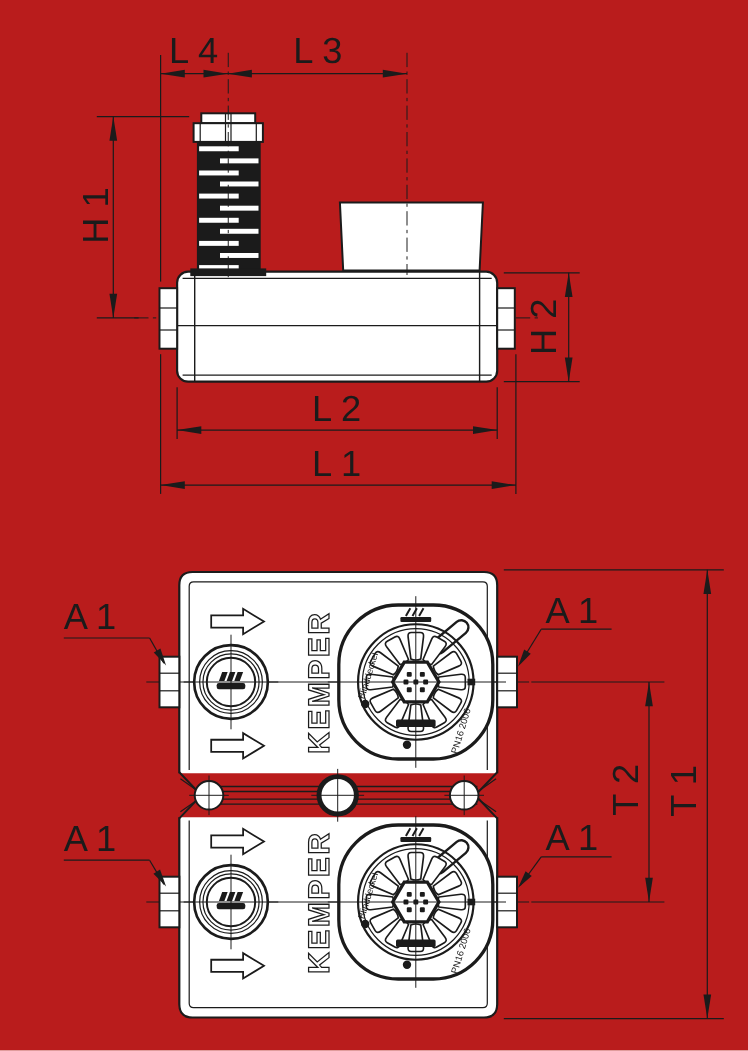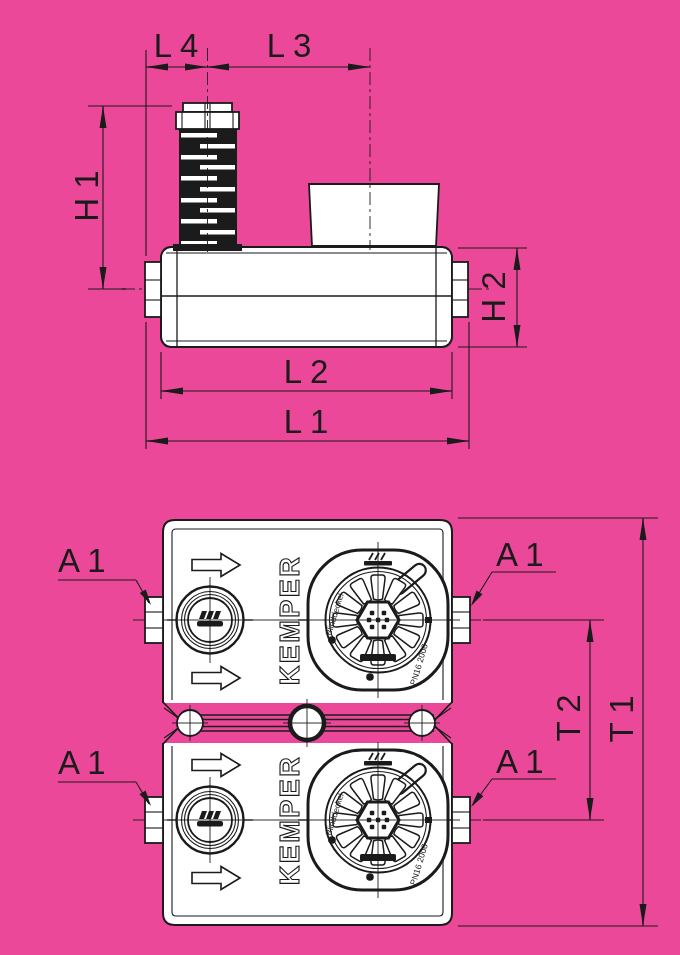--- a/index.html
+++ b/index.html
@@ -1,16 +1,16 @@
 <!DOCTYPE html>
 <html><head>
 <meta charset="utf-8">
 <style>
   html,body{margin:0;padding:0;background:#fff;}
-  .stage{width:680px;height:955px;position:relative;background:#ec4899;overflow:hidden;}
+  .stage{width:680px;height:955px;position:relative;background:#b91c1c;overflow:hidden;}
   svg{display:block;}
   
   .ol   {fill:none;stroke:#1b1b1b;stroke-width:2;}
   .ol18 {fill:none;stroke:#1b1b1b;stroke-width:1.8;}
   .thin {fill:none;stroke:#1b1b1b;stroke-width:1.1;}
   .thin13{fill:none;stroke:#1b1b1b;stroke-width:1.3;}
   .dim  {fill:none;stroke:#1b1b1b;stroke-width:1.1;}
   .cl   {fill:none;stroke:#1b1b1b;stroke-width:0.9;stroke-dasharray:13 4 3 4;}
   .hair {fill:none;stroke:#1b1b1b;stroke-width:0.9;}
   .arr  {fill:#1b1b1b;stroke:none;}

